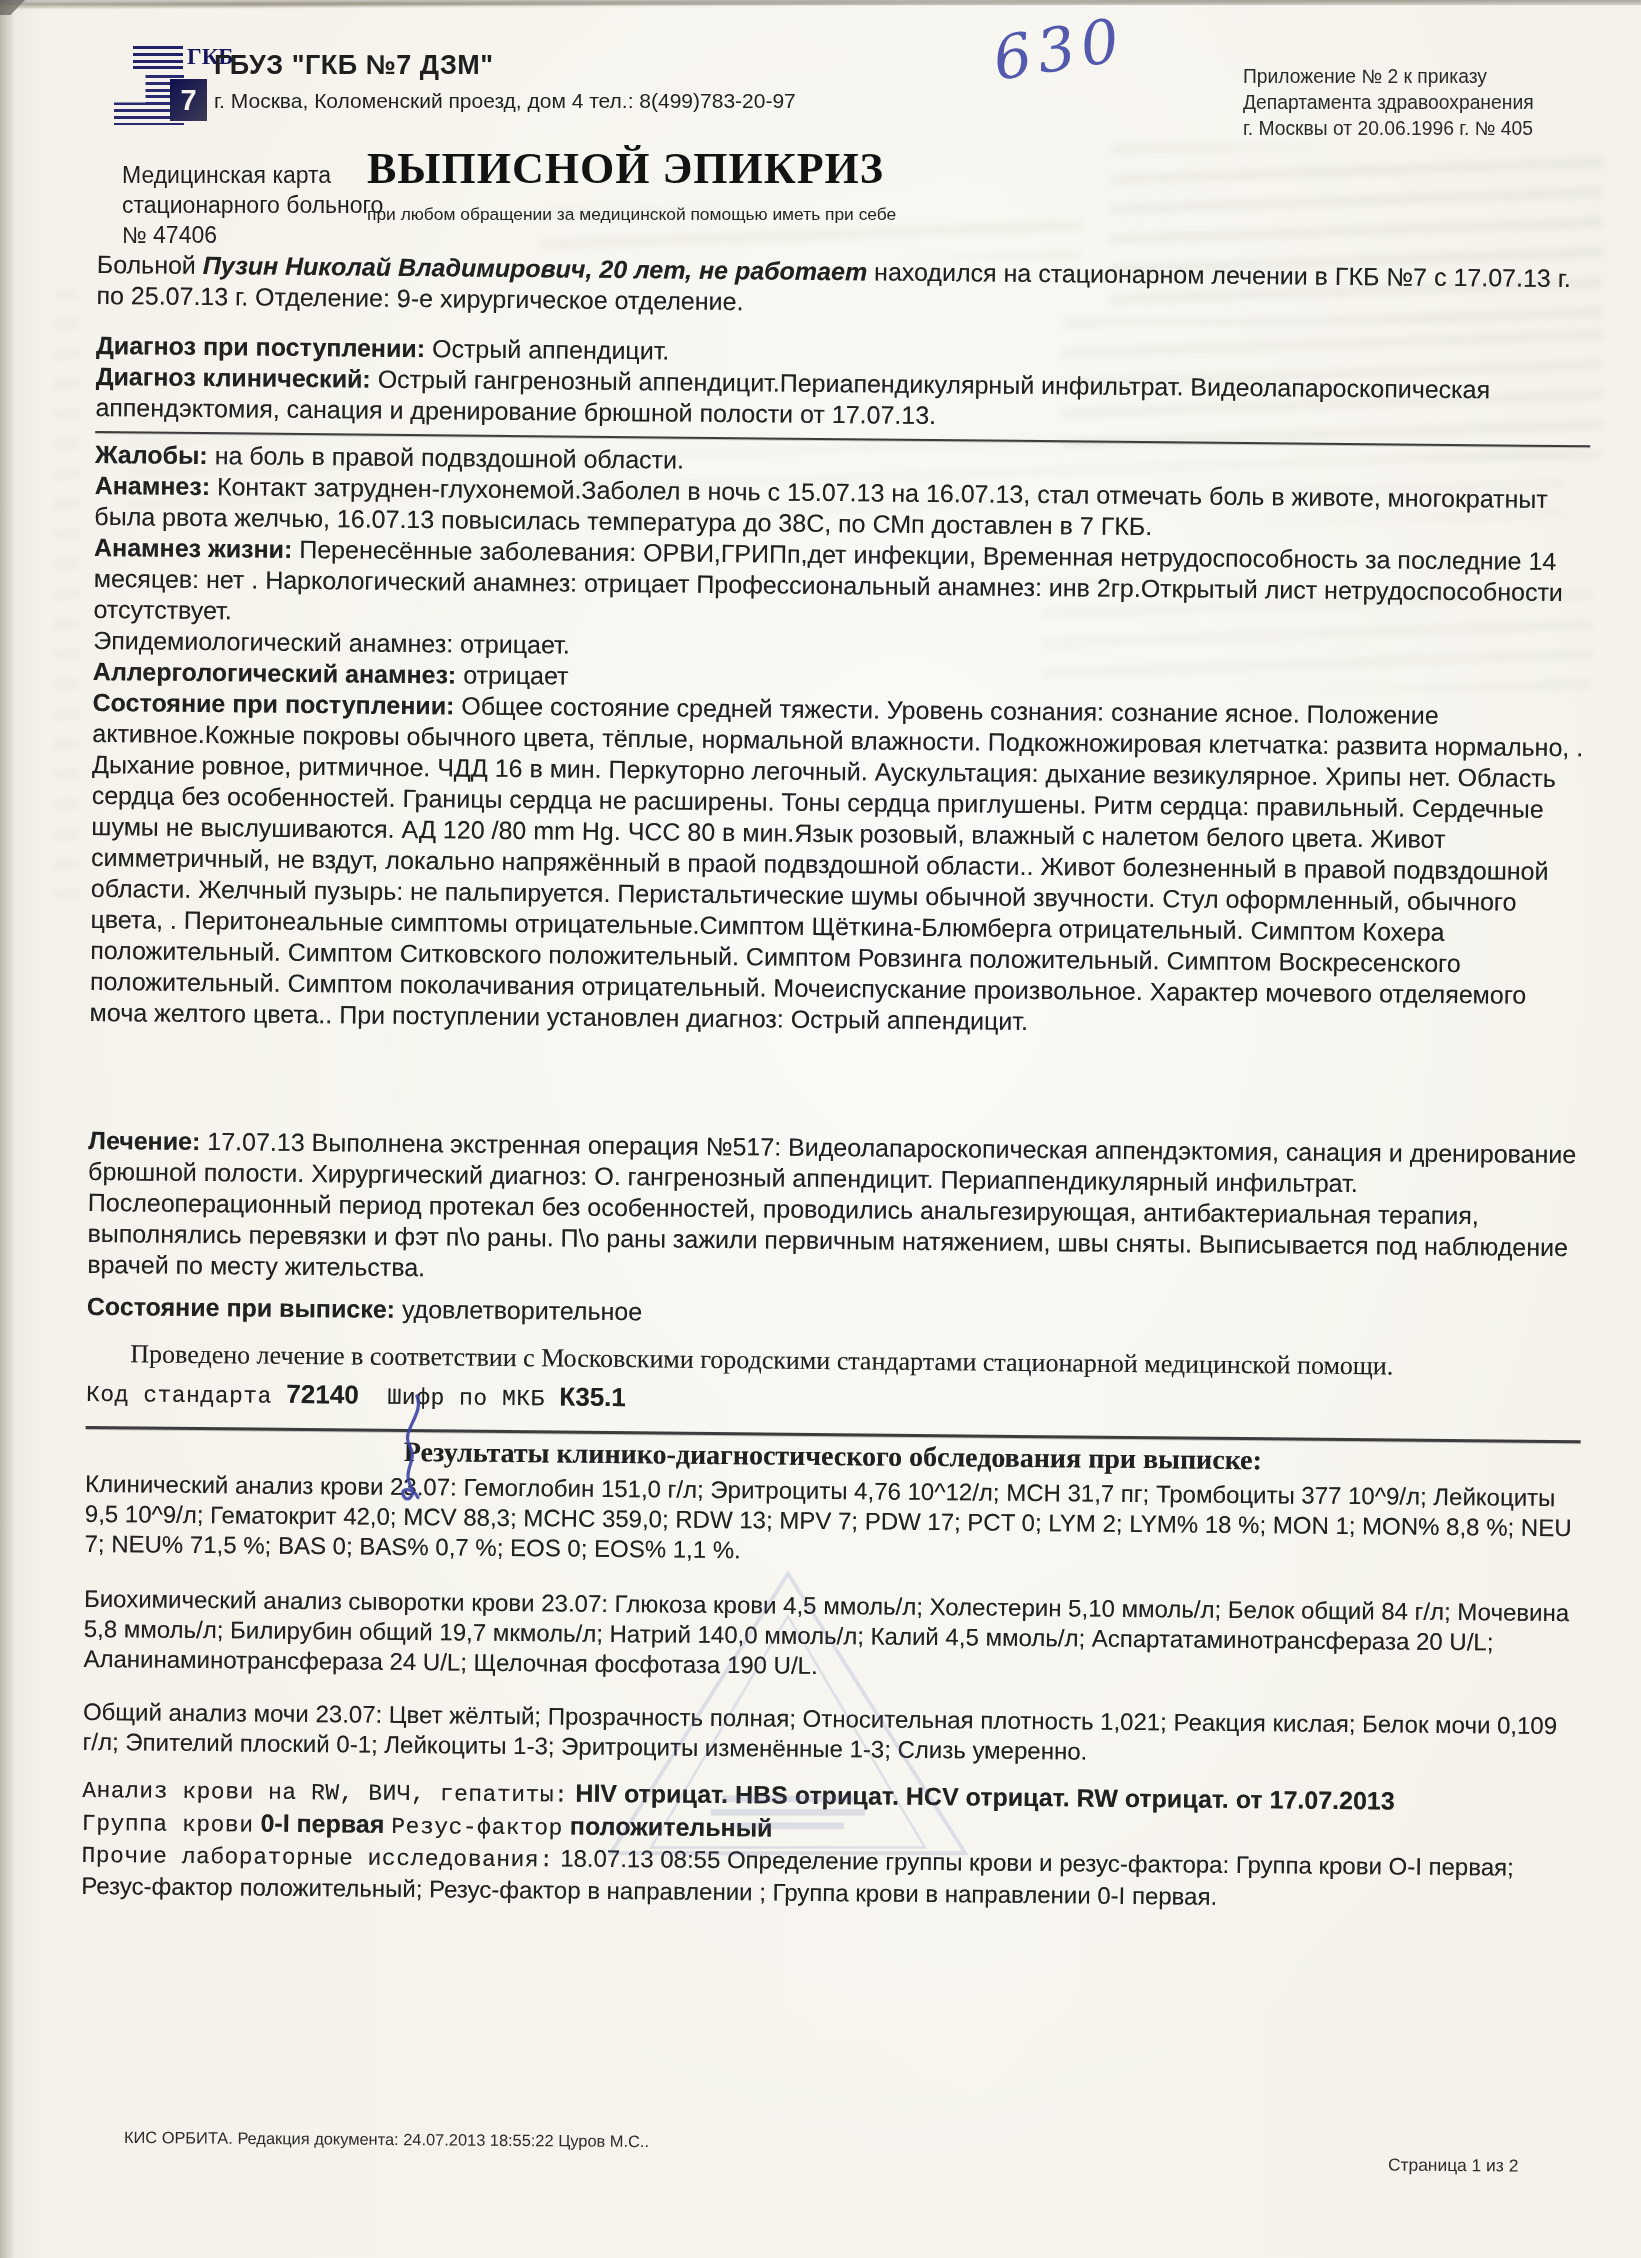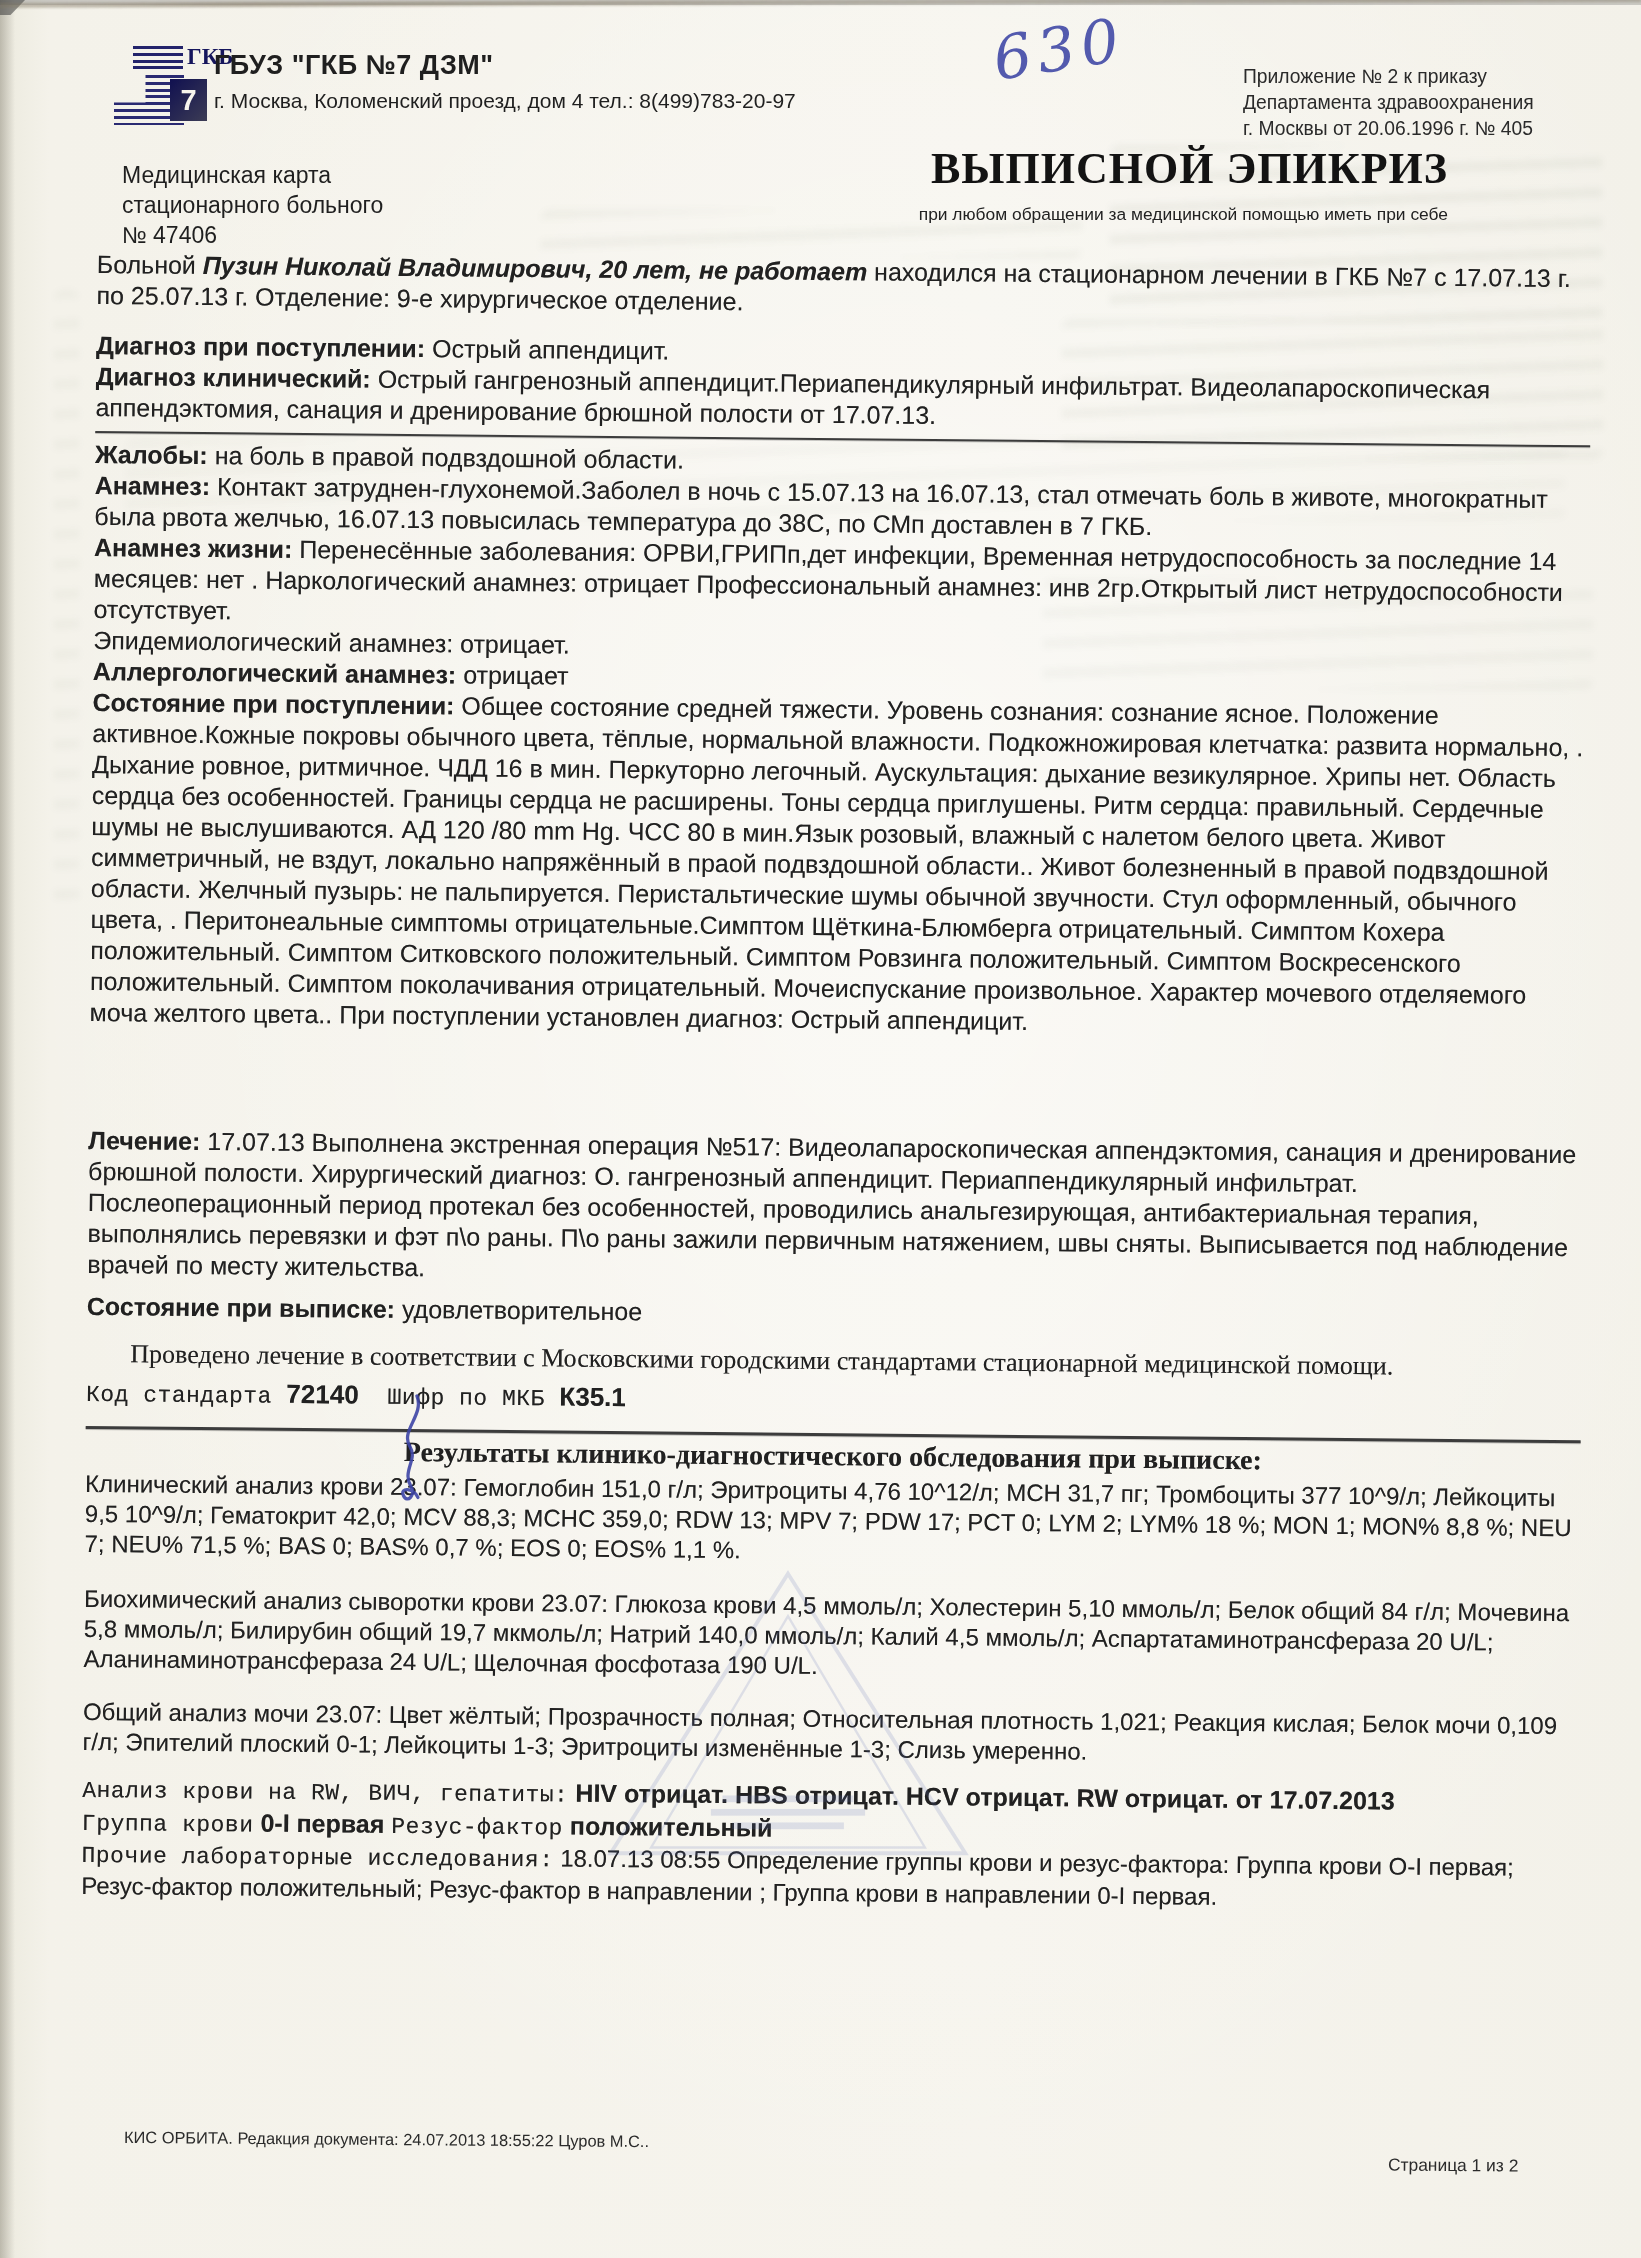--- a/index.html
+++ b/index.html
@@ -38,21 +38,21 @@
     display:flex;align-items:center;justify-content:center;font:bold 29px "Liberation Sans",sans-serif;}
   .org{position:absolute;left:214px;top:50px;}
   .org-name{font-weight:bold;font-size:27px;letter-spacing:0.5px;}
   .org-address{font-size:21px;margin-top:7.7px;}
   .handwritten{position:absolute;left:993px;top:13.5px;
     font:italic 60px "DejaVu Serif",serif;color:#3d45a5;opacity:.88;
     transform:rotate(-9deg);letter-spacing:5.8px;}
   .prilozh{position:absolute;left:1243px;top:64px;font-family:Liberation Sans, sans-serif;
     font-size:19.3px;line-height:26px;color:#2a2a2a;}
   .medcard{position:absolute;left:122px;top:160px;font-size:23px;line-height:30px;}
-  .titleblock{position:absolute;left:367px;top:143px;width:1081px;text-align:right;}
+  .titleblock{position:absolute;left:367px;top:143px;width:1081px;text-align:left;}
   .doc-title{font-family:"Liberation Serif",serif;font-weight:bold;font-size:44px;
     letter-spacing:1px;color:#131313;margin:0;}
   .doc-subtitle{font-size:17.4px;margin-top:10px;color:#222;}
   
   .main{position:absolute;left:97px;top:249px;width:1495px;
     transform:rotate(.55deg);transform-origin:0 0;
     font-size:25px;line-height:31px;color:#212121;
     text-shadow:0 0 0.4px rgba(20,20,20,.4);}
   .main p{margin:0;}
   b.lbl{font-weight:bold;}

